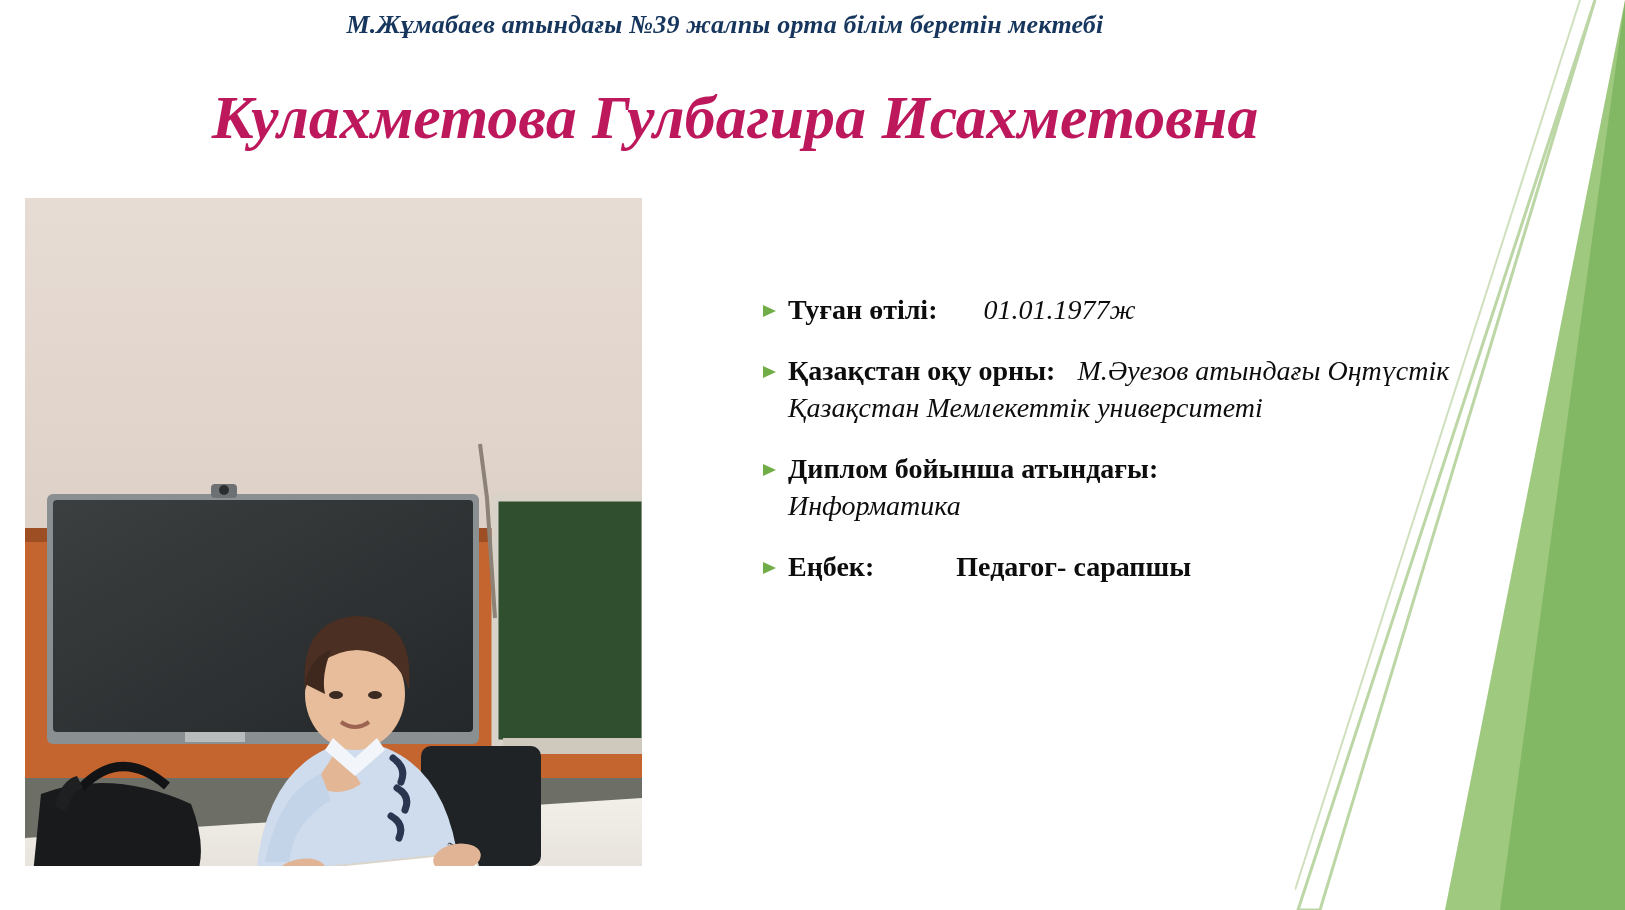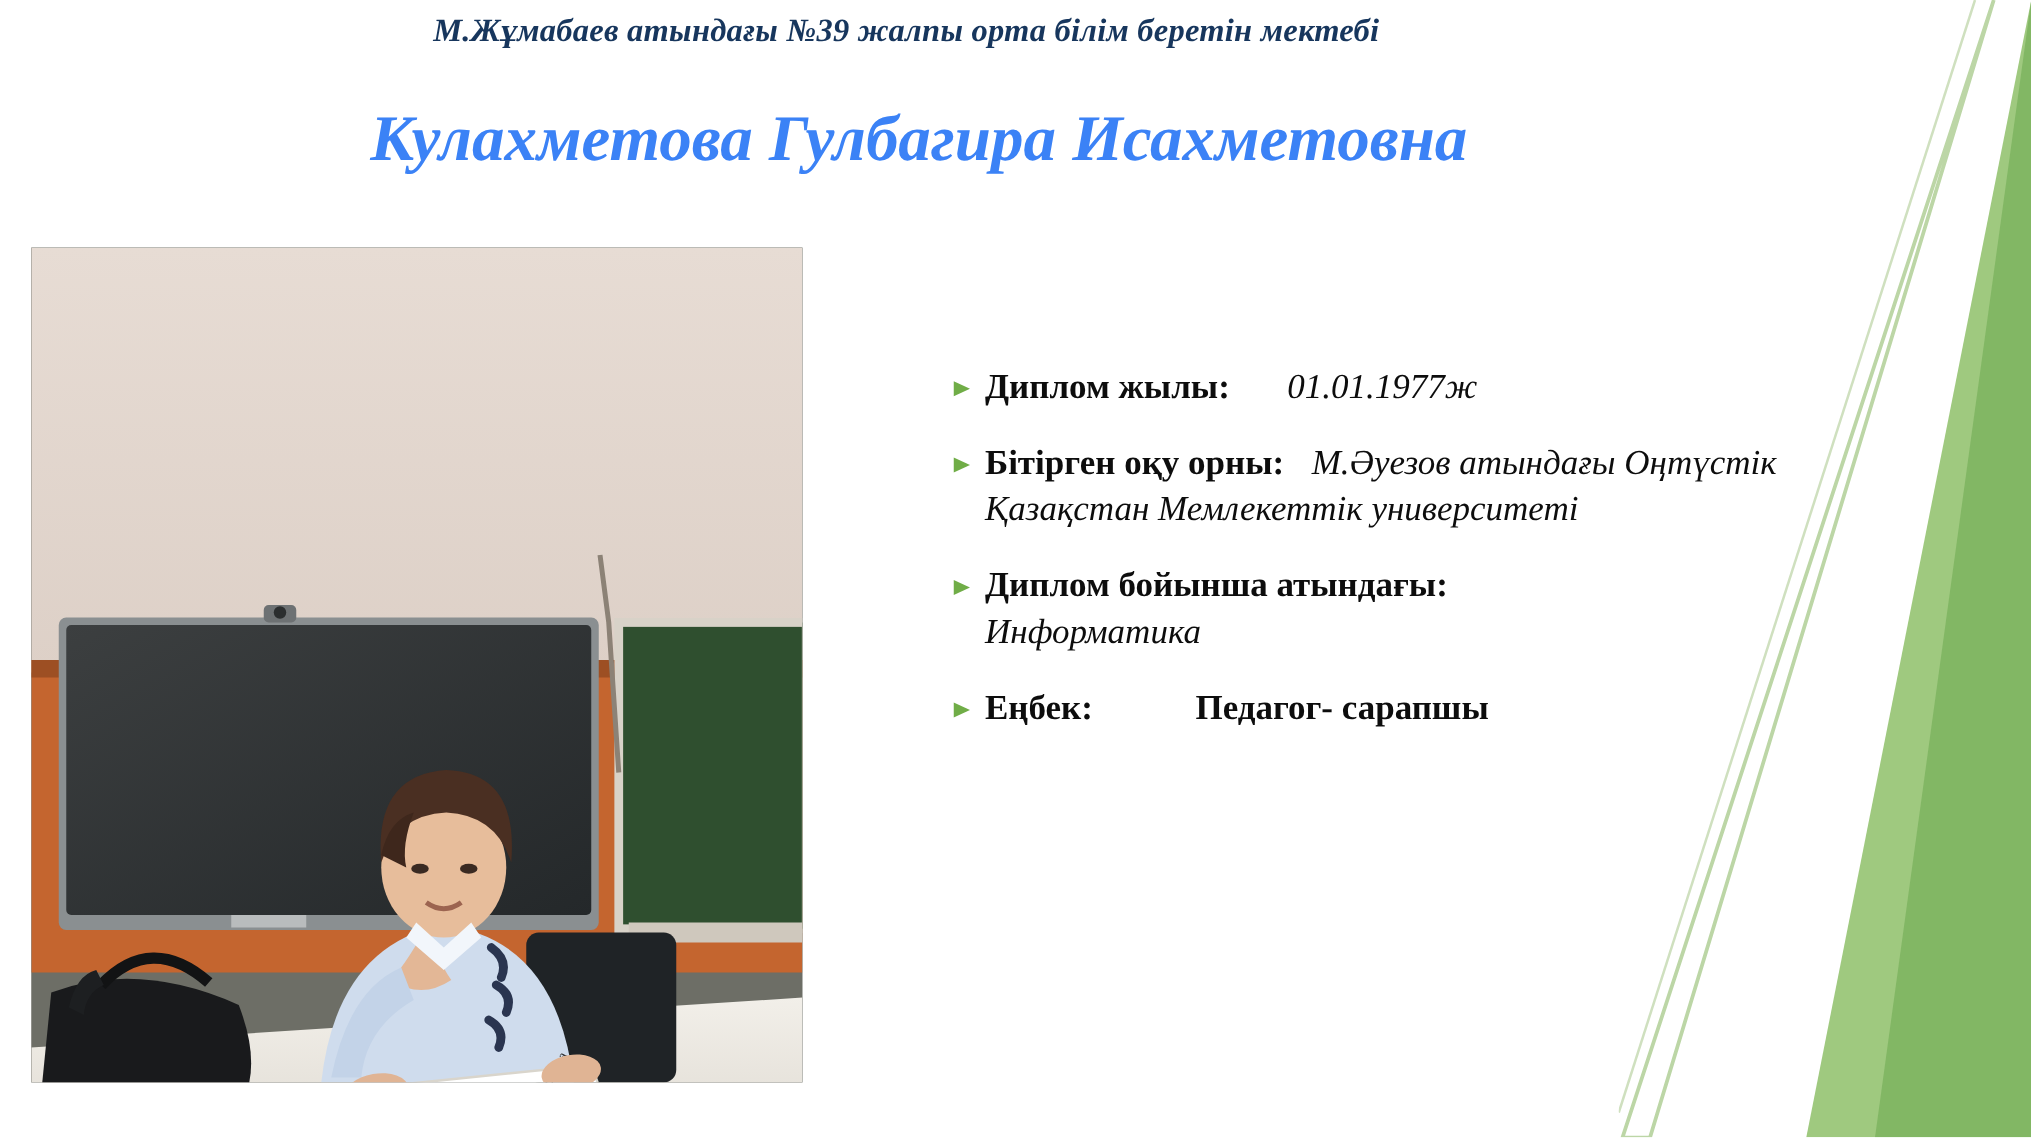--- a/index.html
+++ b/index.html
@@ -51,22 +51,22 @@
 
   .teacher-name {
     position: absolute;
     top: 82px;
     left: 0;
     width: 1470px;
     text-align: center;
     font-family: "Liberation Serif", serif;
     font-weight: bold;
     font-style: italic;
-    font-size: 52px;
-    color: #3b82f6;
+    font-size: 62px;
+    color: #be185d;
     white-space: nowrap;
   }
 
   
   .photo-frame {
     position: absolute;
     left: 25px;
     top: 198px;
     width: 617px;
     height: 668px;
@@ -209,32 +209,32 @@
 
   <div class="facts">
 
     <div class="fact-row">
       <span class="bullet">
         <svg width="18" height="14" viewBox="0 0 18 14">
             <path d="M1 1 L14 7 L1 13 Z" fill="#70ad47"></path>
           </svg>
       </span>
       <div class="fact-text">
-        <span>Диплом жылы:</span><span class="gap-md"></span><span class="val">01.01.1977ж</span>
-      </div>
-    </div>
-
-    <div class="fact-row">
-      <span class="bullet">
-        <svg width="18" height="14" viewBox="0 0 18 14">
-            <path d="M1 1 L14 7 L1 13 Z" fill="#70ad47"></path>
-          </svg>
-      </span>
-      <div class="fact-text">
-        <span>Бітірген оқу орны:</span><span class="gap-sm"></span><span class="val">М.Әуезов атындағы Оңтүстік Қазақстан Мемлекеттік университеті</span>
+        <span>Туған өтілі:</span><span class="gap-md"></span><span class="val">01.01.1977ж</span>
+      </div>
+    </div>
+
+    <div class="fact-row">
+      <span class="bullet">
+        <svg width="18" height="14" viewBox="0 0 18 14">
+            <path d="M1 1 L14 7 L1 13 Z" fill="#70ad47"></path>
+          </svg>
+      </span>
+      <div class="fact-text">
+        <span>Қазақстан оқу орны:</span><span class="gap-sm"></span><span class="val">М.Әуезов атындағы Оңтүстік Қазақстан Мемлекеттік университеті</span>
       </div>
     </div>
 
     <div class="fact-row">
       <span class="bullet">
         <svg width="18" height="14" viewBox="0 0 18 14">
             <path d="M1 1 L14 7 L1 13 Z" fill="#70ad47"></path>
           </svg>
       </span>
       <div class="fact-text">

